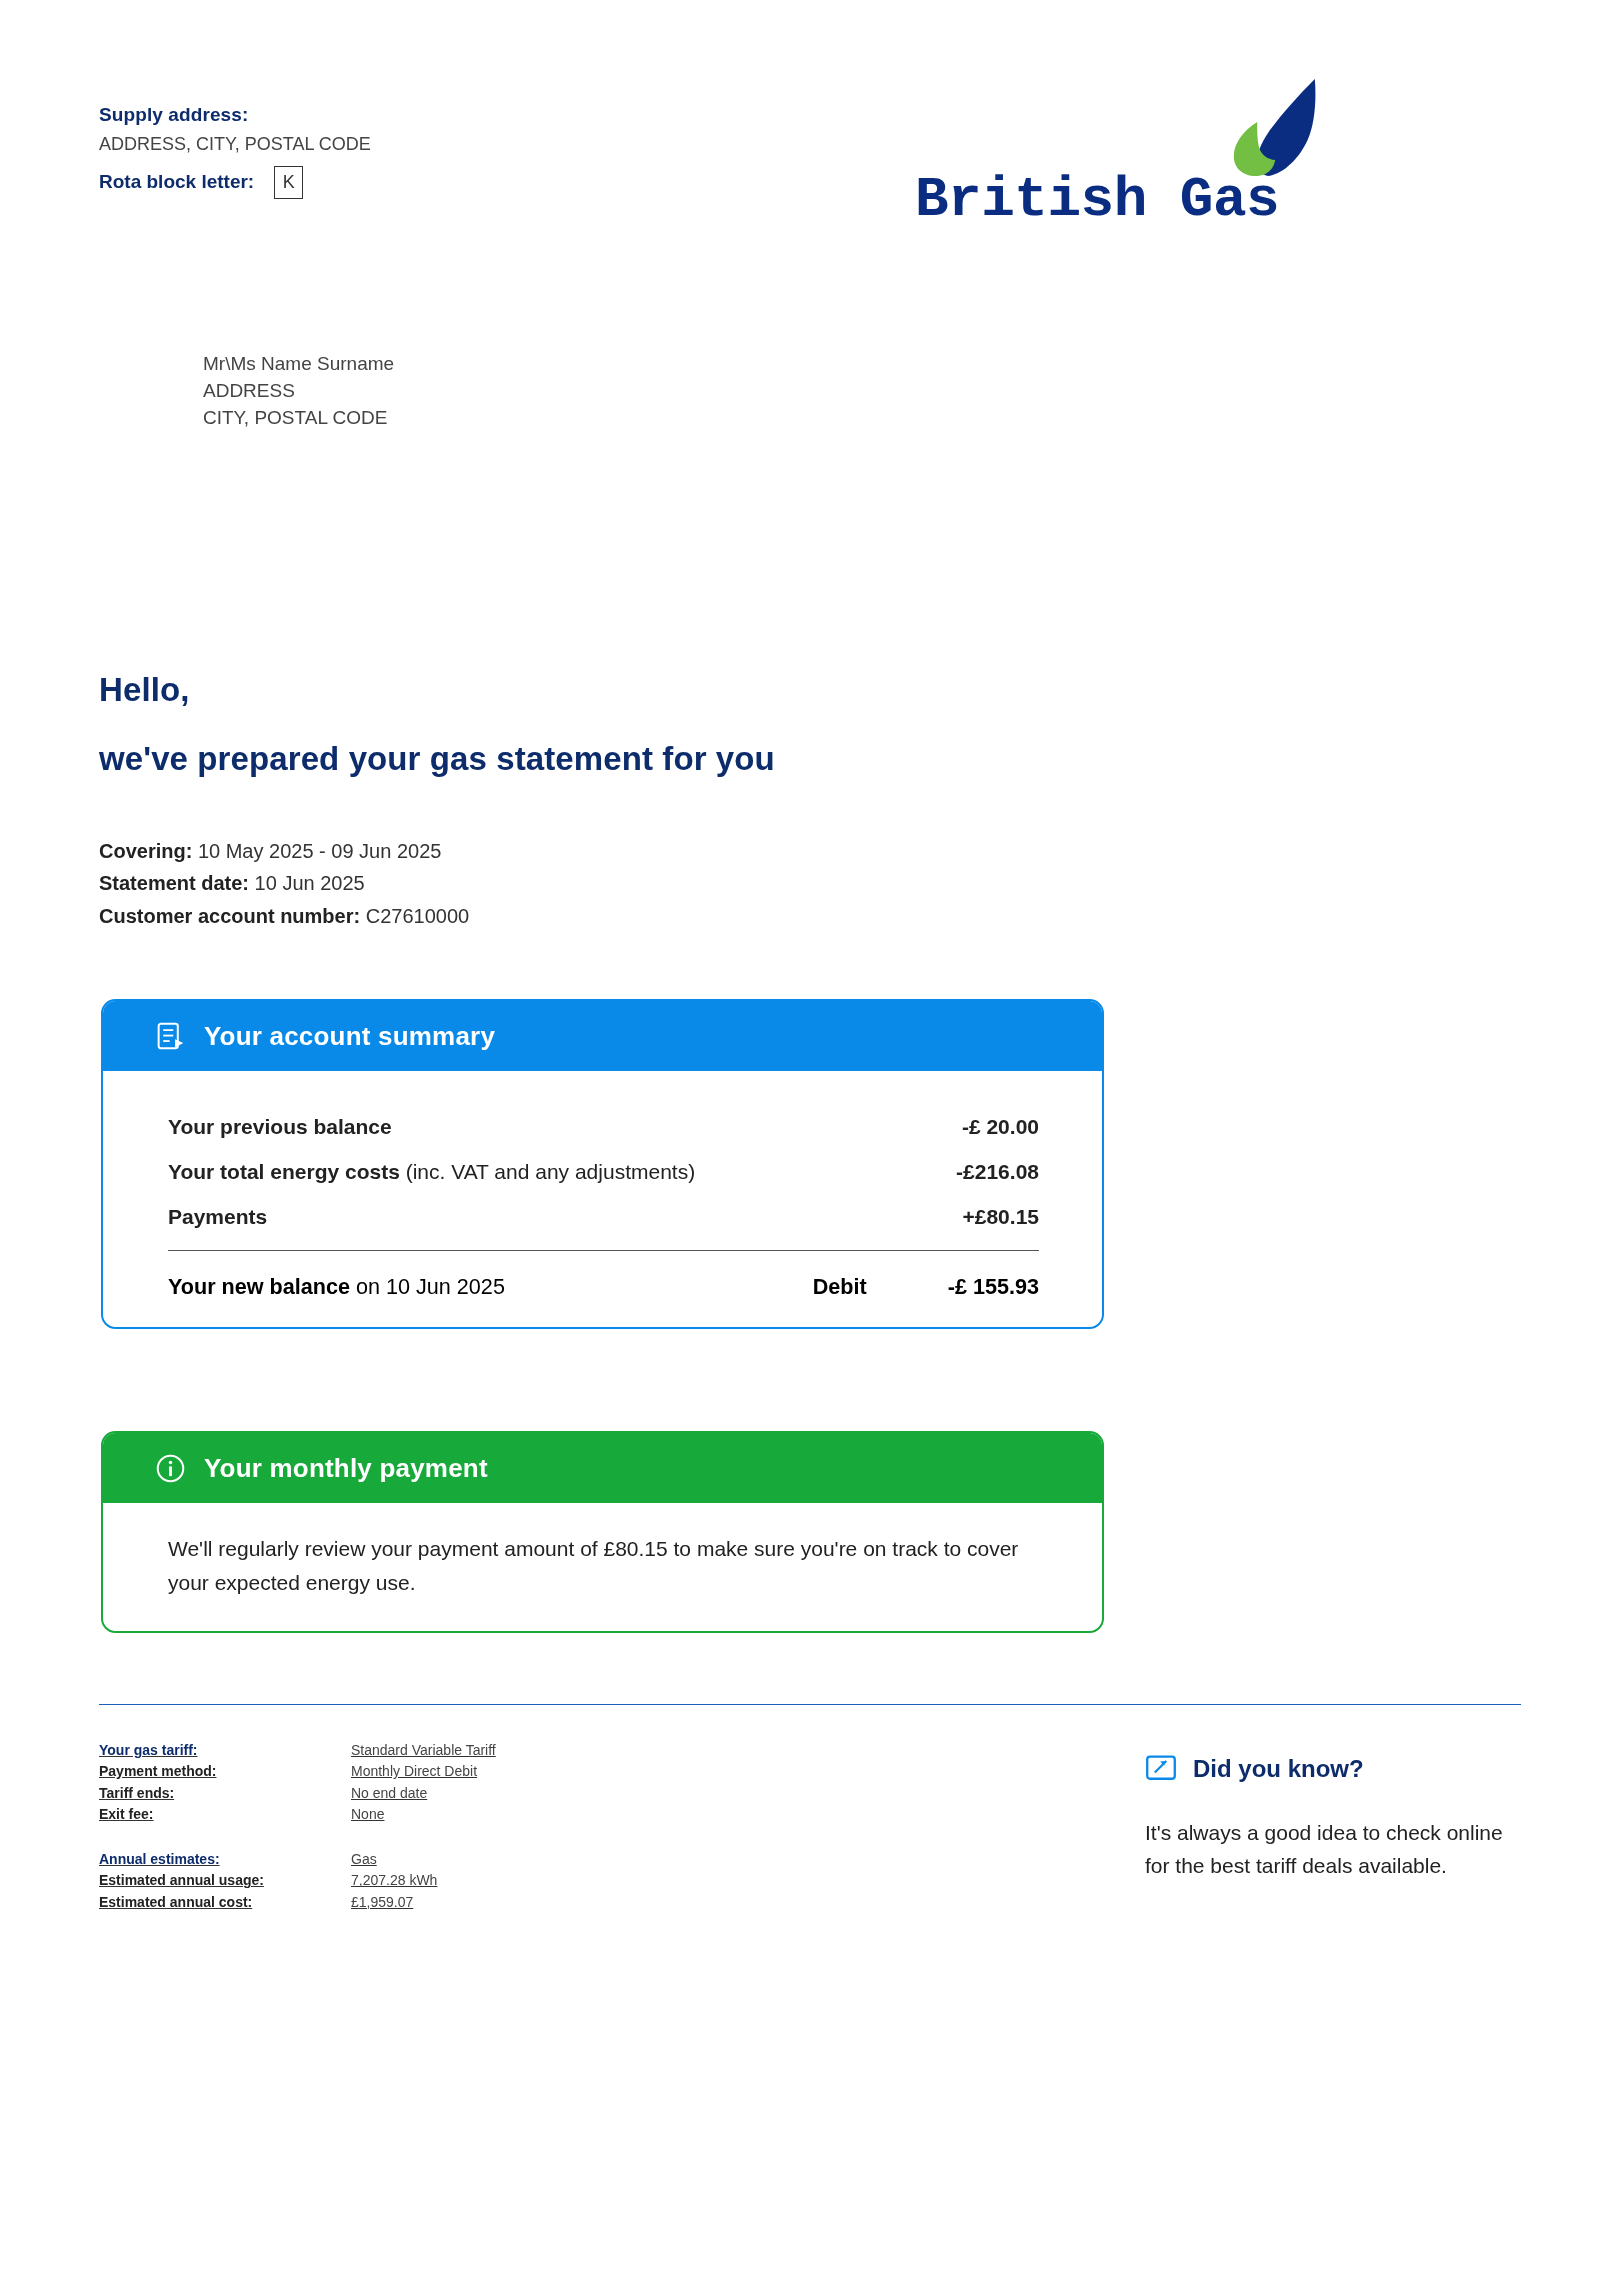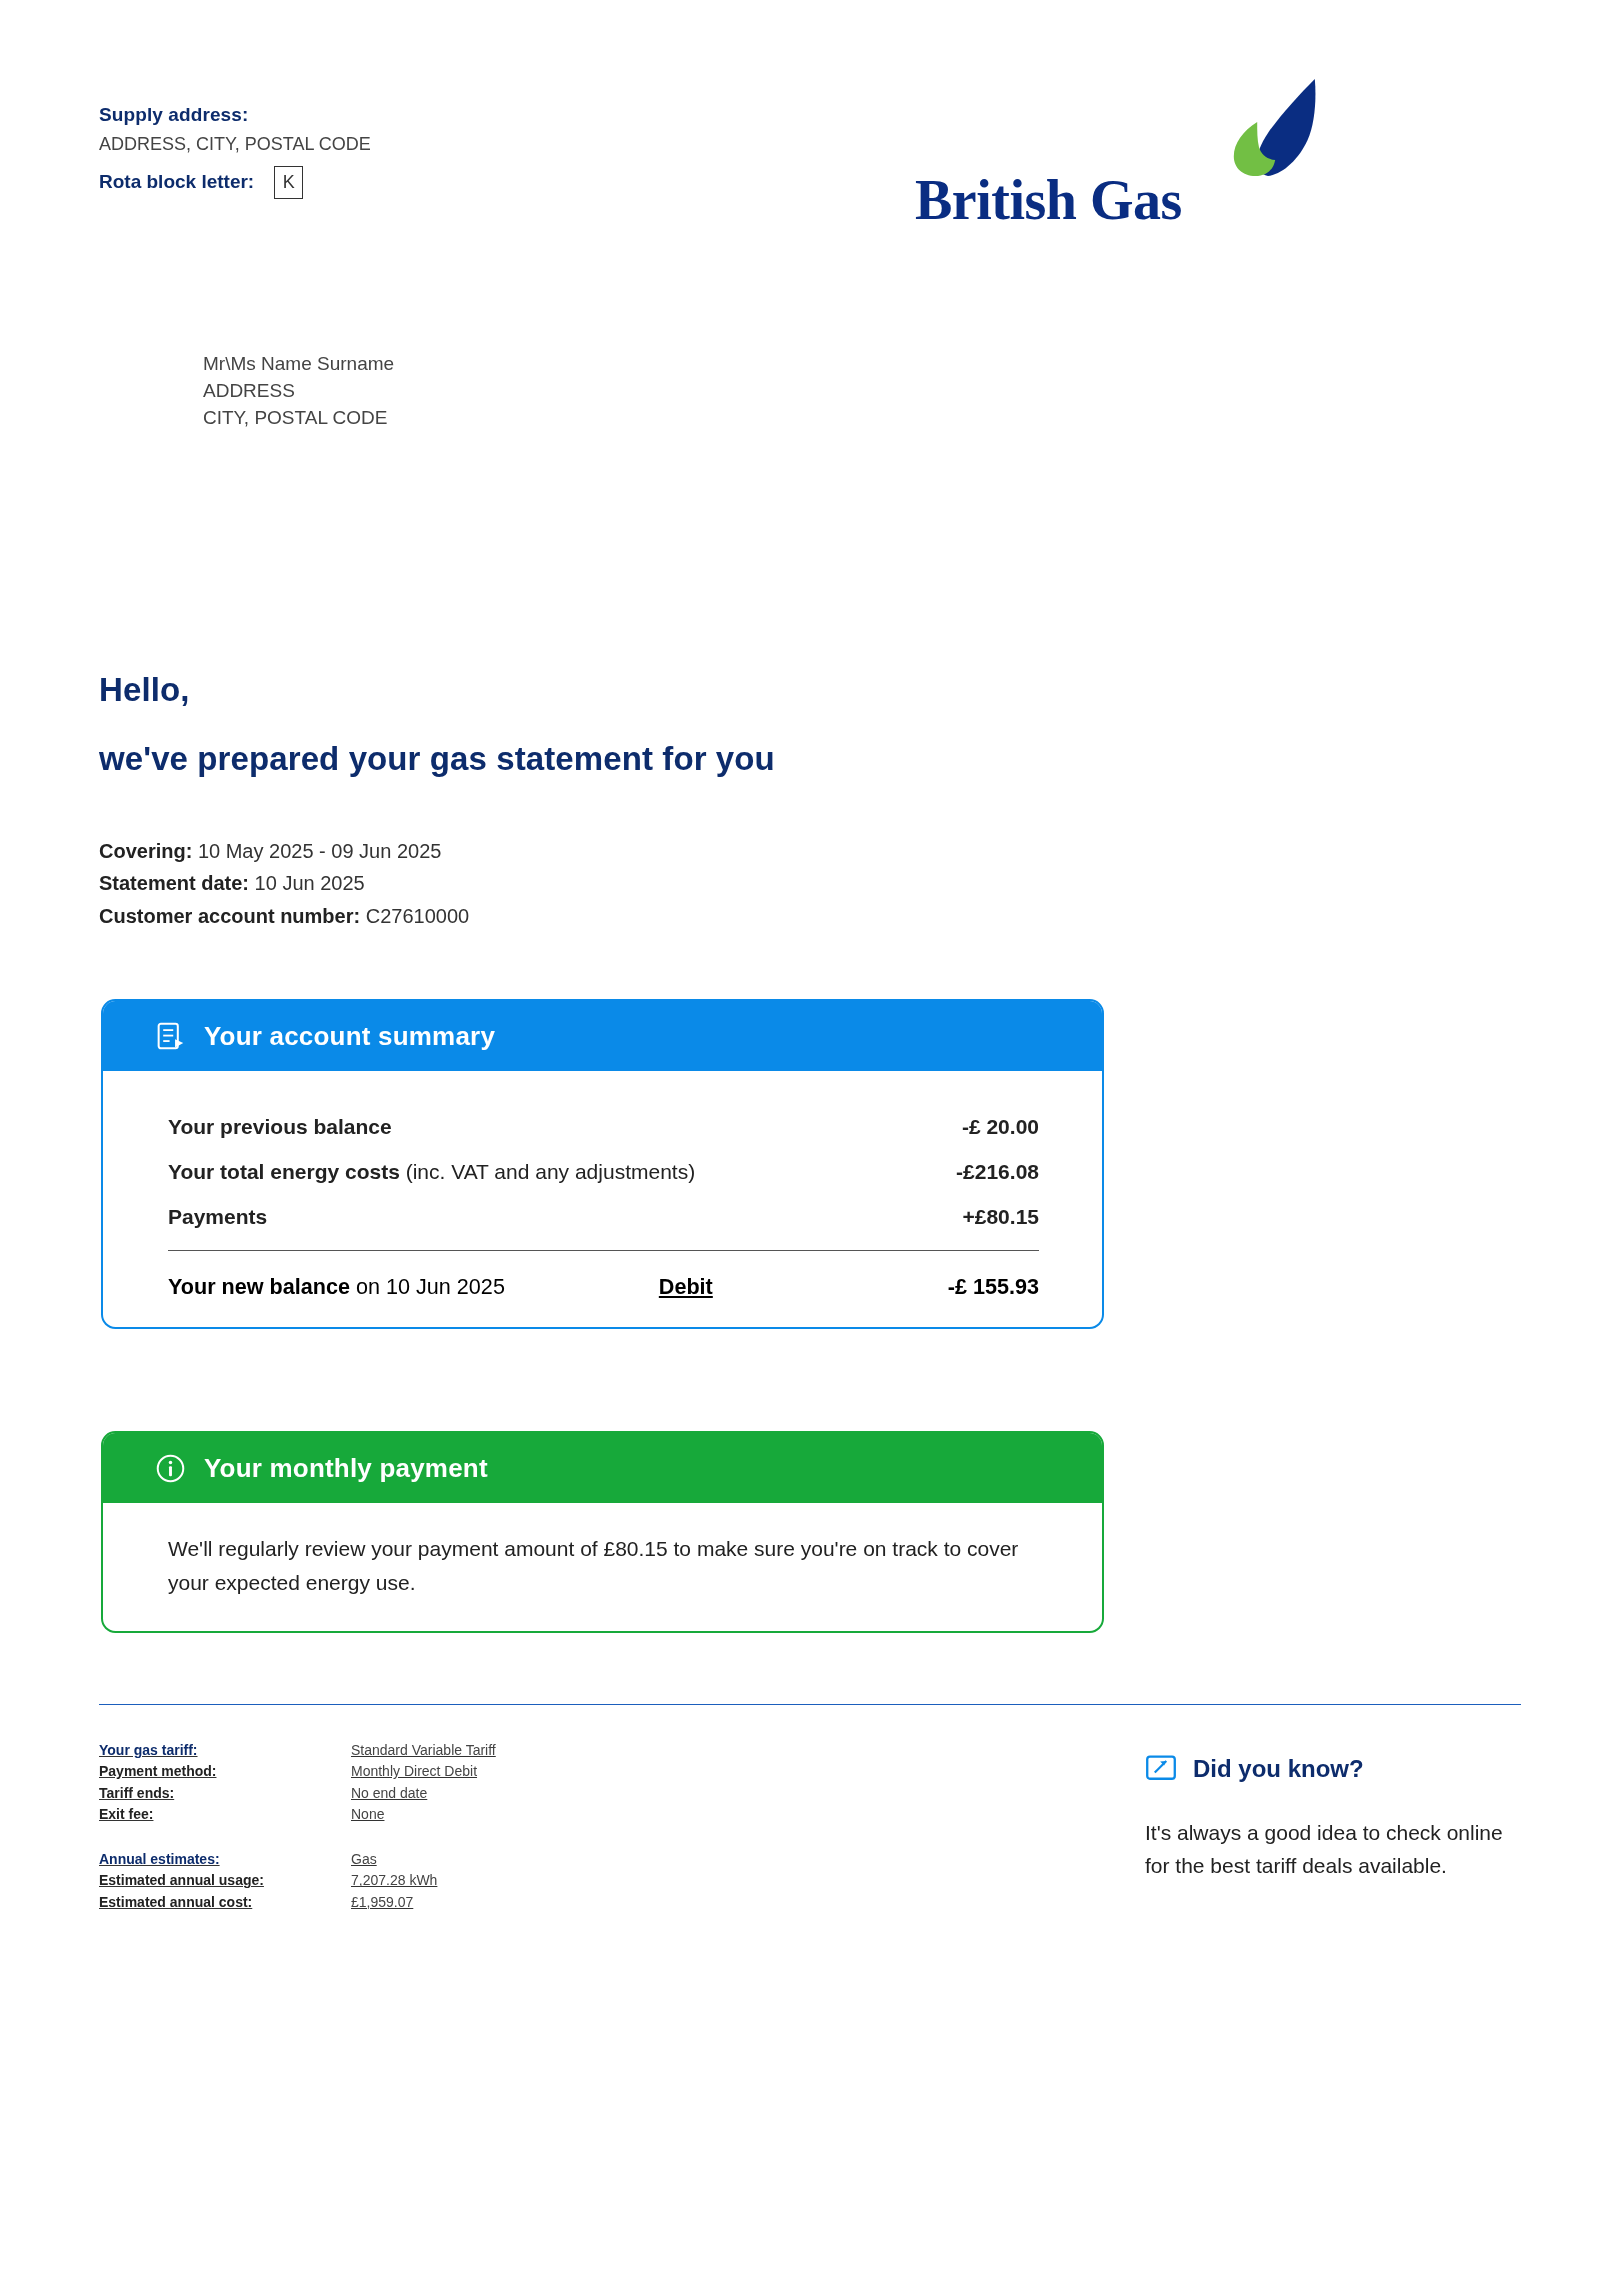--- a/index.html
+++ b/index.html
@@ -70,21 +70,21 @@
     height: 162px;
   }
   .logo-text {
     position: absolute;
     left: 0;
     bottom: 7.2px;
     font-size: 56px;
     font-weight: bold;
     color: #0a2d82;
     letter-spacing: -0.5px;
-    font-family: Liberation Serif, serif;
+    font-family: Liberation Mono, monospace;
   }
   .logo-flame {
     position: absolute;
     right: 7.2px;
     top: 0px;
     width: 117px;
     height: 101px;
   }
 
   
@@ -173,24 +173,23 @@
   }
   .sum-final {
     display: flex;
     align-items: baseline;
     font-size: 21.6px;
     color: #000000;
   }
   .sum-final .f-label { flex: 0 0 auto; }
   .sum-final .f-mid {
     flex: 1 1 auto;
-    text-align: center;
+    text-align: right;
     padding-right: 81px;
     font-weight: bold;
-    text-decoration: underline;
   }
   .sum-final .f-val { font-weight: bold; white-space: nowrap; }
 
   
   .card-payment {
     position: absolute;
     left: 101px;
     top: 1431px;
     width: 999px;
     border: 2.3px solid #17a93a;

